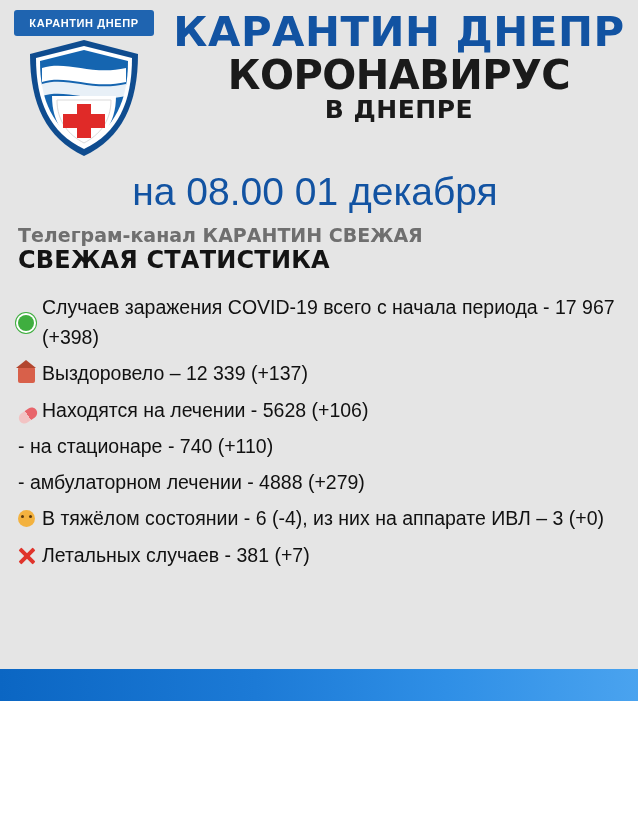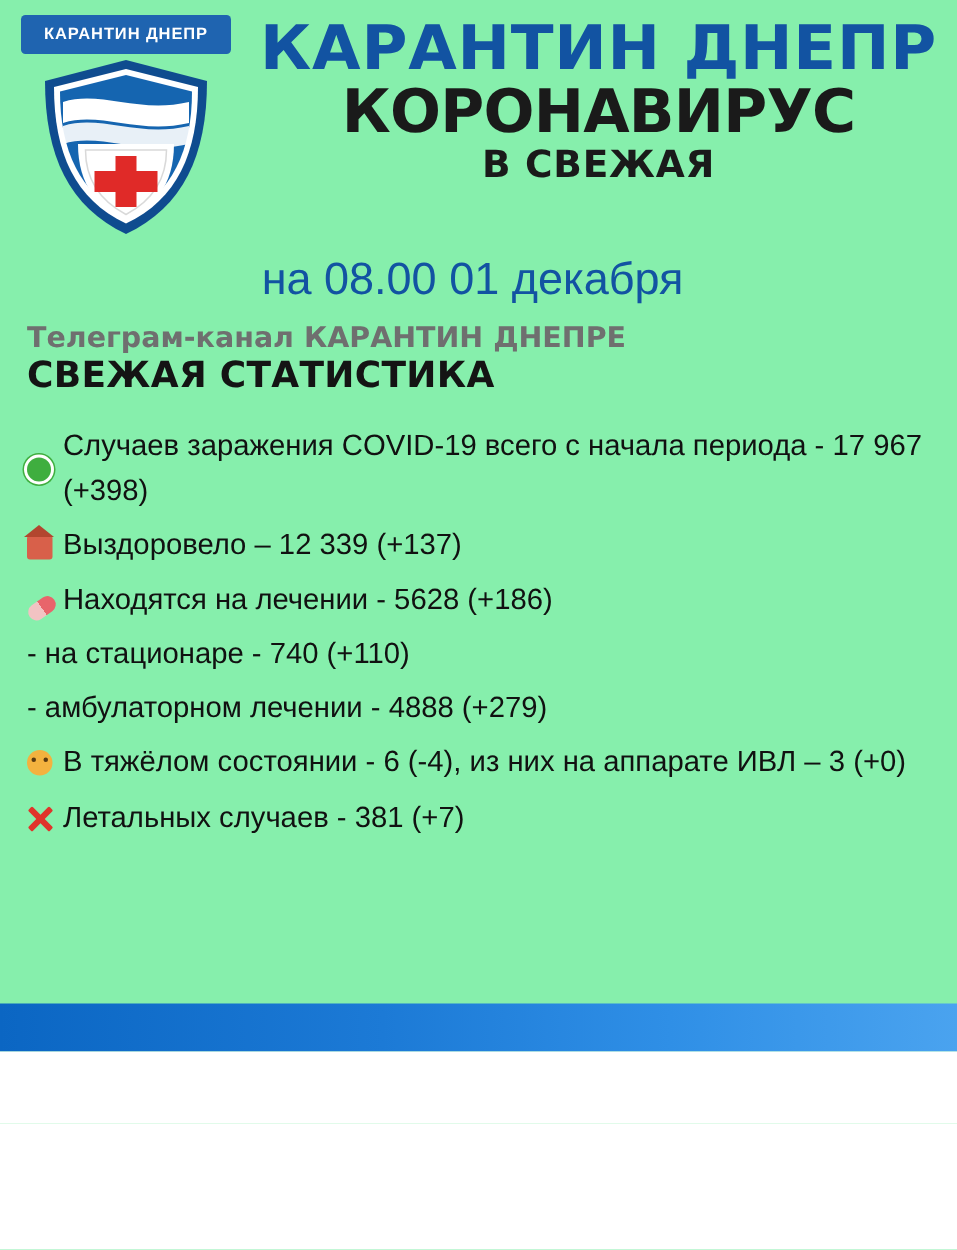--- a/index.html
+++ b/index.html
@@ -11,21 +11,21 @@
     height: 833px;
     background: #ffffff;
     font-family: "Liberation Sans", sans-serif;
     overflow: hidden;
     position: relative;
   }
   .page {
     width: 638px;
     height: 749px;
     position: relative;
-    background: #86efac;
+    background: #e5e5e5;
   }
 
   
   .header {
     display: flex;
     flex-direction: row;
     align-items: flex-start;
     padding: 6px 0 0 0;
     height: 160px;
   }
@@ -88,21 +88,21 @@
     line-height: 1.1;
     margin-top: 1px;
     font-family: "DejaVu Sans", sans-serif;
     letter-spacing: 0.5px;
   }
 
   
   .date-line {
     text-align: center;
     color: #1253a2;
-    font-size: 30px;
+    font-size: 39px;
     margin: 4px 0 0 0;
     padding-right: 8px;
     font-family: "Liberation Sans", sans-serif;
   }
 
   
   .channel-line {
     margin: 10px 0 0 18px;
     color: #6f6f6f;
     font-size: 19px;
@@ -250,45 +250,45 @@
           <path d="M35 62 L89 62 C89 84 77 97 62 105 C47 97 35 84 35 62 Z" fill="#ffffff" stroke="#d9d9d9" stroke-width="1"></path>
           <rect x="55" y="66" width="14" height="34" fill="#e02a28"></rect>
           <rect x="41" y="76" width="42" height="14" fill="#e02a28"></rect>
         </svg>
       </div>
     </div>
 
     <div class="title-block">
       <div class="title-main">КАРАНТИН ДНЕПР</div>
       <div class="title-sub">КОРОНАВИРУС</div>
-      <div class="title-small">В СВЕЖАЯ</div>
+      <div class="title-small">В ДНЕПРЕ</div>
     </div>
 
   </div>
 
   <div class="date-line">на 08.00  01 декабря</div>
 
-  <div class="channel-line">Телеграм-канал КАРАНТИН ДНЕПРЕ</div>
+  <div class="channel-line">Телеграм-канал КАРАНТИН СВЕЖАЯ</div>
   <div class="stat-heading">СВЕЖАЯ СТАТИСТИКА</div>
 
   <div class="stats">
 
     <div class="stat-row">
       <span class="stat-icon"><i class="ico ico-virus"></i></span>
       <span class="stat-text">Случаев заражения COVID-19 всего с начала периода - 17 967 (+398)</span>
     </div>
 
     <div class="stat-row">
       <span class="stat-icon"><i class="ico ico-house"></i></span>
       <span class="stat-text">Выздоровело – 12 339 (+137)</span>
     </div>
 
     <div class="stat-row">
       <span class="stat-icon"><i class="ico ico-pill"></i></span>
-      <span class="stat-text">Находятся на лечении - 5628 (+186)</span>
+      <span class="stat-text">Находятся на лечении - 5628 (+106)</span>
     </div>
 
     <div class="stat-row no-icon">
       <span class="stat-icon"></span>
       <span class="stat-text">- на стационаре - 740 (+110)</span>
     </div>
 
     <div class="stat-row no-icon">
       <span class="stat-icon"></span>
       <span class="stat-text">- амбулаторном лечении - 4888 (+279)</span>

